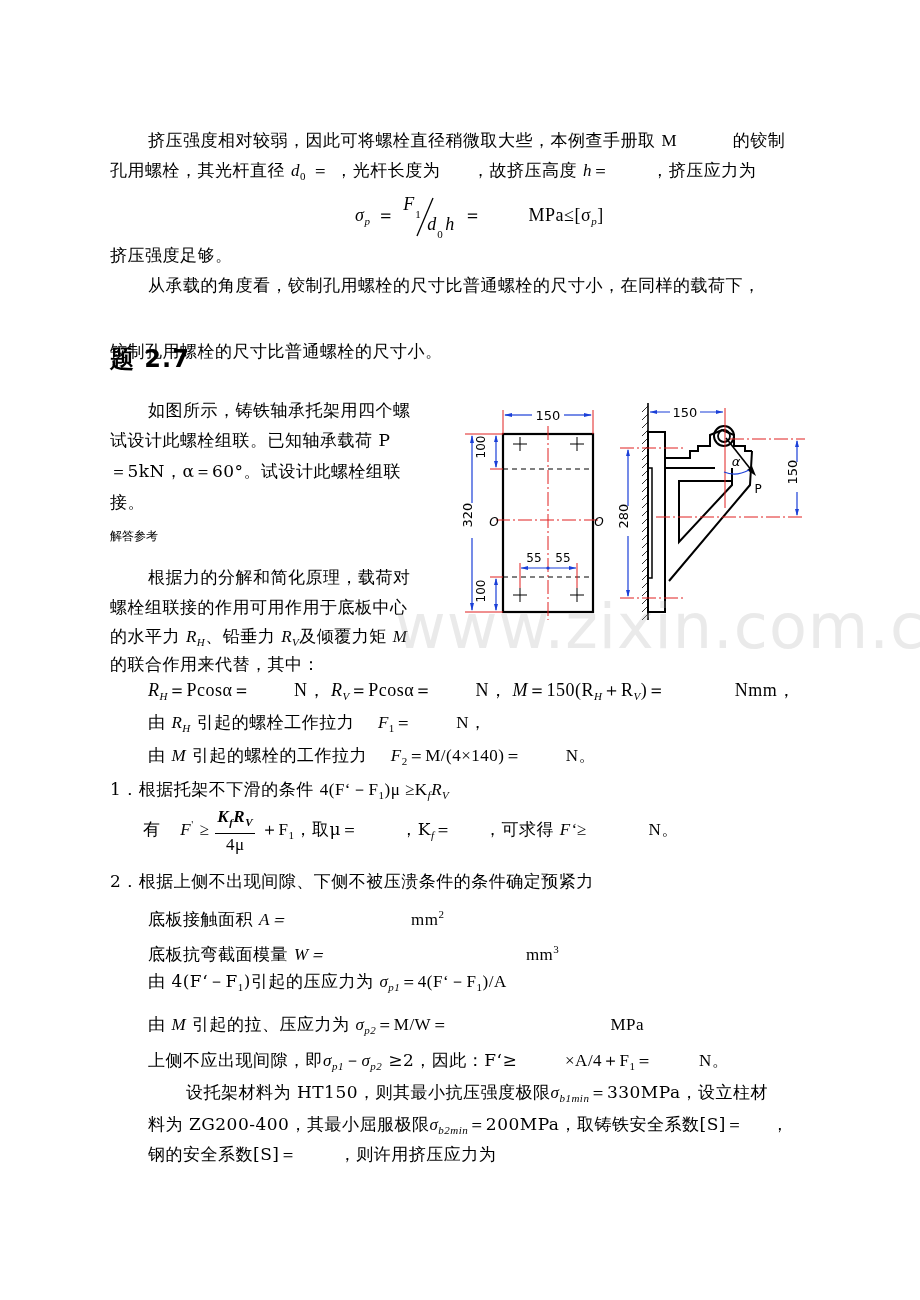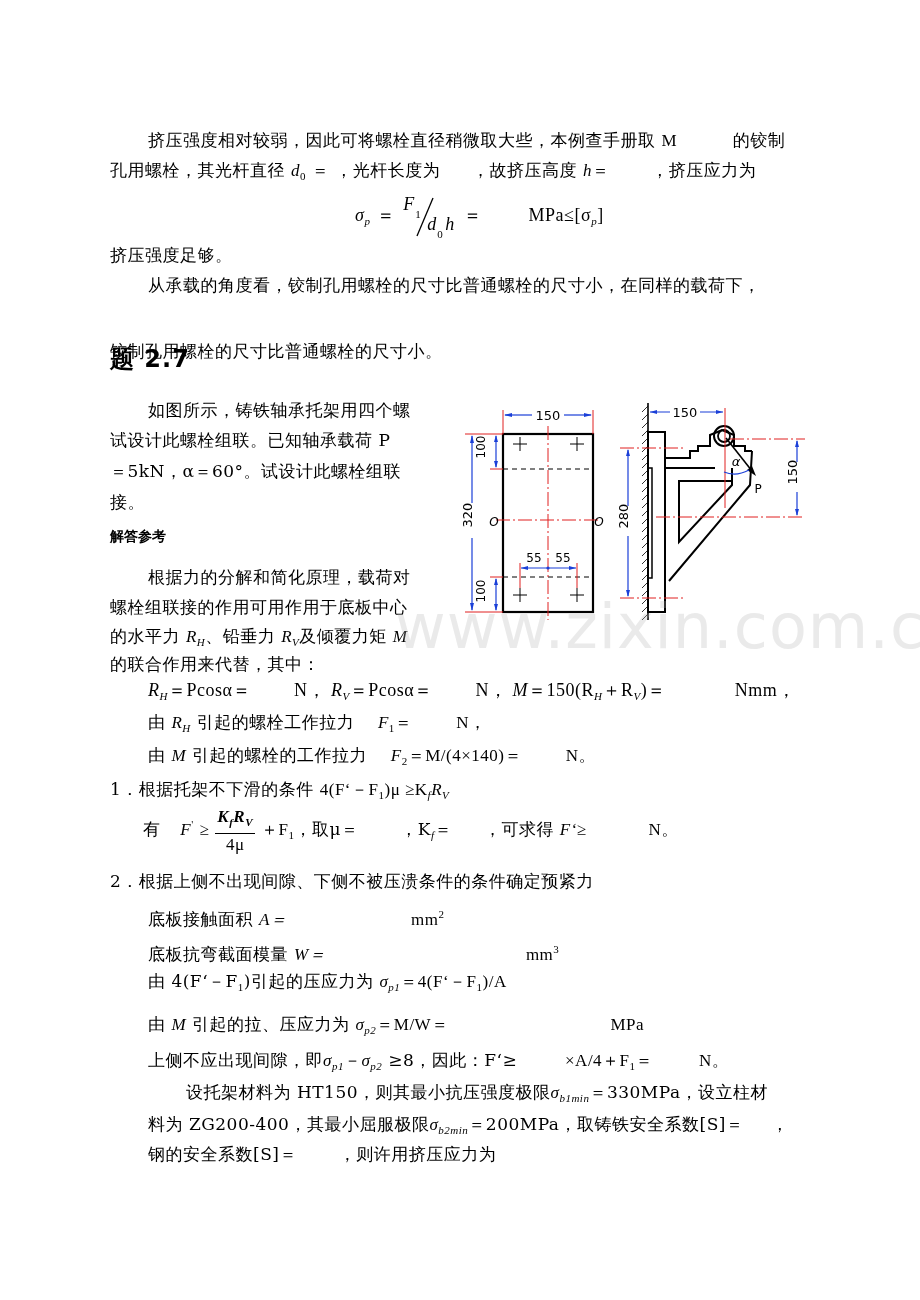--- a/index.html
+++ b/index.html
@@ -6,21 +6,21 @@
   body { width: 920px; height: 1300px; position: relative; overflow: hidden;
          font-family: "DejaVu Serif", "Liberation Serif", serif; color: #000; }
   .abs { position: absolute; white-space: nowrap; }
   .t { font-size: 17px; line-height: 24px; letter-spacing: 0.5px; }
   .i { font-style: italic; font-family: "Liberation Serif", serif; }
   .r { font-family: "Liberation Serif", serif; }
   sub { font-size: 11px; vertical-align: -4px; font-family: "Liberation Serif", serif; }
   sup { font-size: 11px; vertical-align: 7px; font-family: "Liberation Serif", serif; }
   .gap { display: inline-block; }
   .heading { font-size: 24px; font-weight: bold; font-family: "DejaVu Sans", sans-serif; letter-spacing: 1px; }
-  .bold { font-weight: bold; font-family: "DejaVu Sans", sans-serif; font-size: 14px; }
+  .bold { font-weight: normal; font-family: "DejaVu Sans", sans-serif; font-size: 12px; }
   .frac { display: inline-block; vertical-align: middle; text-align: center; }
   .frac .num { display: block; border-bottom: 1px solid #000; padding: 0 2px; line-height: 22px; font-weight: bold; }
   .frac .den { display: block; line-height: 22px; }
   .watermark { position: absolute; left: 395px; top: 590px; font-family: "DejaVu Sans", sans-serif;
                font-size: 62px; color: rgba(180,180,180,0.28); letter-spacing: 1px; pointer-events: none; }
   svg text { font-family: "DejaVu Sans", sans-serif; }
 </style>
 </head>
 <body>
 
@@ -289,21 +289,21 @@
 <div class="abs t" style="left:148px;top:1012px;">
   <span>由</span>
   <span class="i">M</span>
   <span>引起的拉、压应力为</span>
   <span class="i">σ</span><sub class="i">p2</sub><span class="r">＝M/W＝</span>
   <span class="gap" style="width:150px"></span>
   <span class="r">MPa</span>
 </div>
 <div class="abs t" style="left:148px;top:1048px;">
   <span>上侧不应出现间隙，即</span><span class="i">σ</span><sub class="i">p1</sub><span>－</span><span class="i">σ</span><sub class="i">p2</sub>
-  <span>≥8，因此：F‘≥</span>
+  <span>≥2，因此：F‘≥</span>
   <span class="gap" style="width:36px"></span>
   <span class="r">×A/4＋F</span><sub>1</sub><span>＝</span>
   <span class="gap" style="width:34px"></span>
   <span class="r">N。</span>
 </div>
 <div class="abs t" style="left:186px;top:1080px;text-align:center;">
   <span>设托架材料为 HT150，则其最小抗压强度极限</span><span class="i">σ</span><sub class="i">b1min</sub><span>＝330MPa，设立柱材</span>
 </div>
 <div class="abs t" style="left:148px;top:1112px;">
   <span>料为 ZG200-400，其最小屈服极限</span><span class="i">σ</span><sub class="i">b2min</sub><span>＝200MPa，取铸铁安全系数[S]＝</span>

